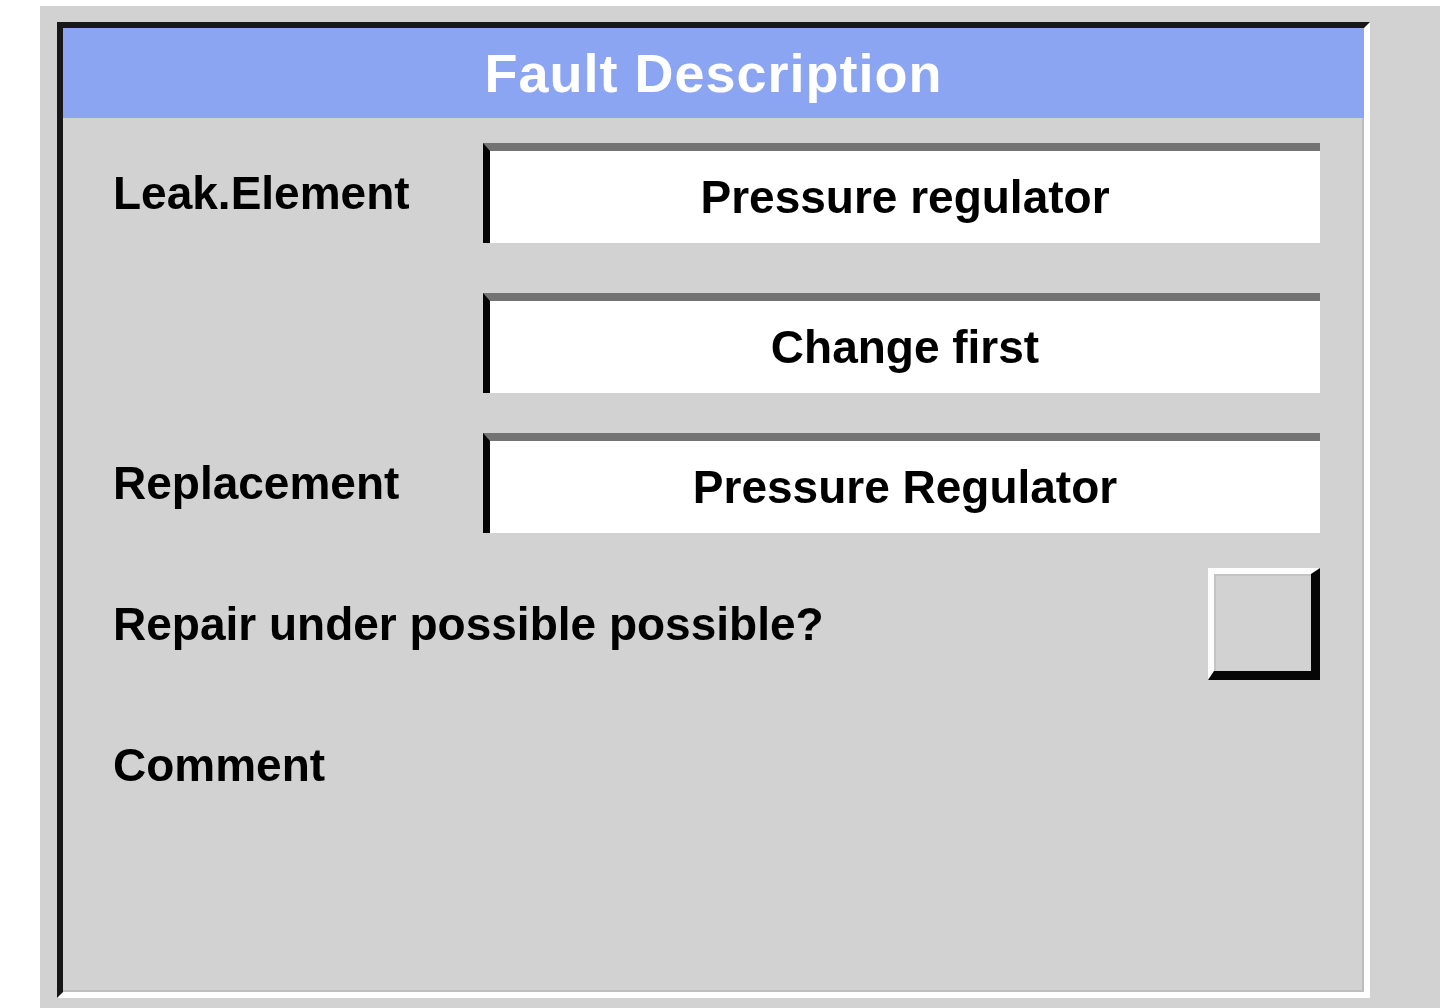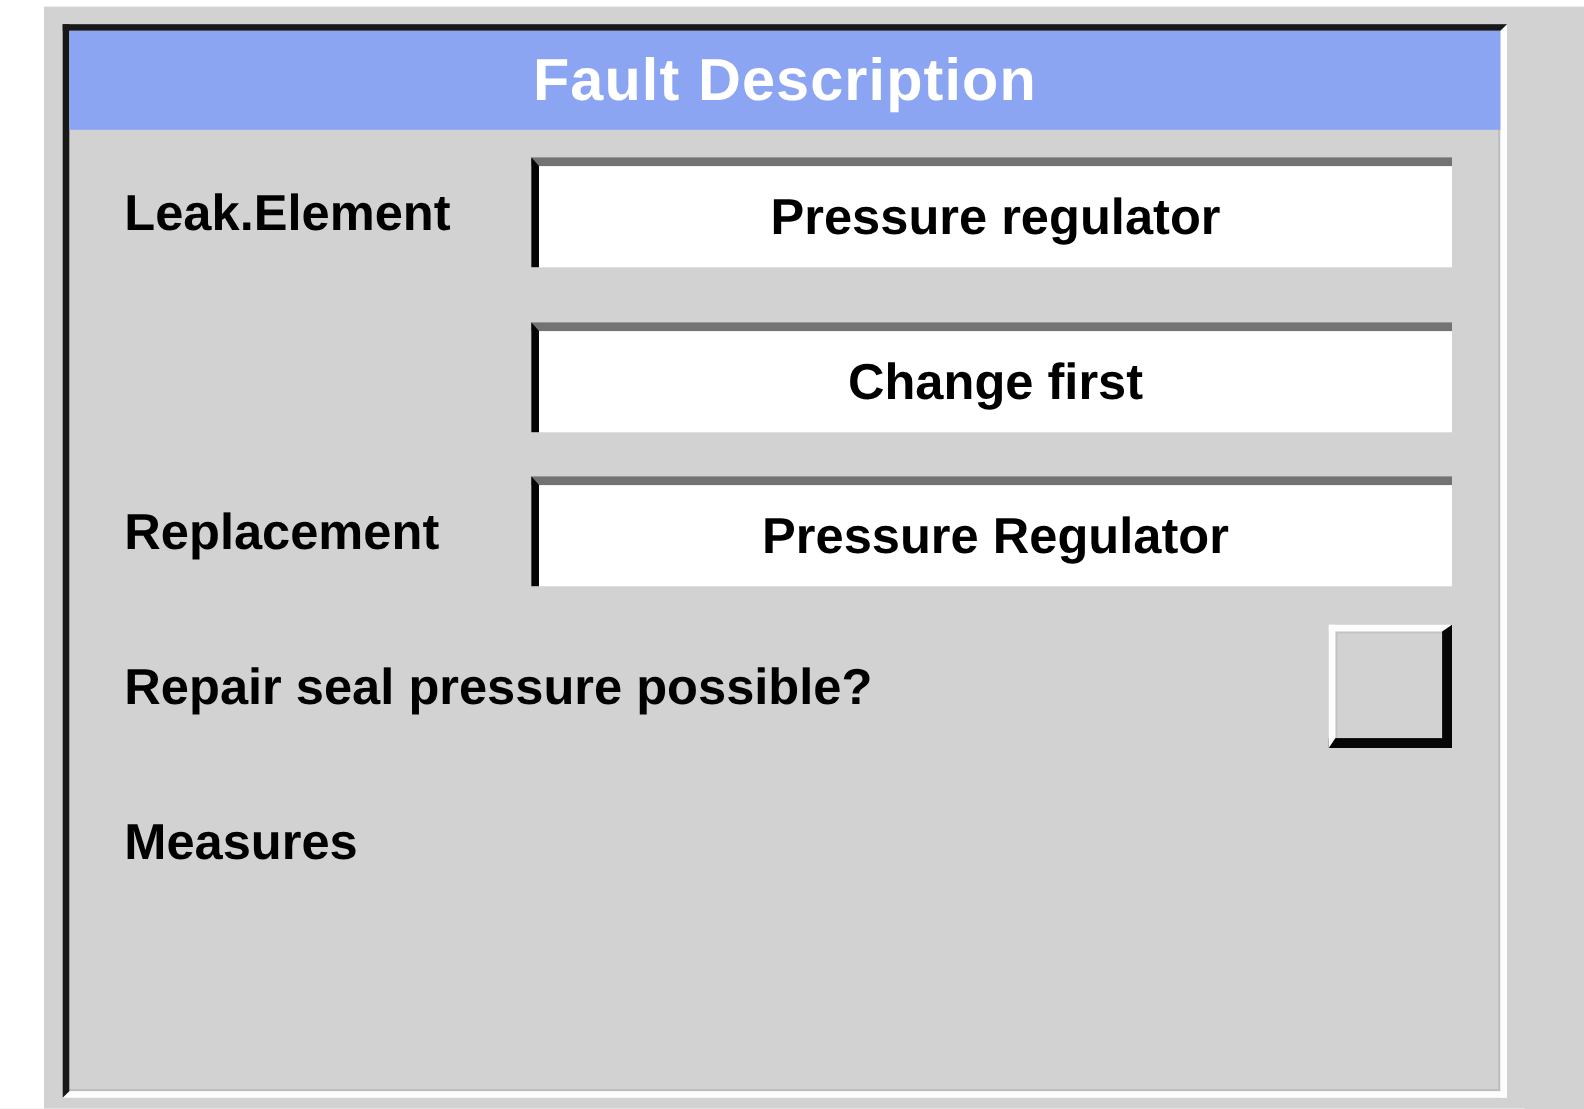--- a/index.html
+++ b/index.html
@@ -97,21 +97,21 @@
     <div class="content">
 
       <div class="row-label row1">Leak.Element</div>
       <div class="field row1" role="textbox">Pressure regulator</div>
 
       <div class="field row2" role="textbox">Change first</div>
 
       <div class="row-label row3">Replacement</div>
       <div class="field row3" role="textbox">Pressure Regulator</div>
 
-      <div class="check-label">Repair seal pressure possible?</div>
+      <div class="check-label">Repair under possible possible?</div>
       <div class="checkbox" role="checkbox" aria-checked="false"></div>
 
-      <div class="row-label row5">Measures</div>
+      <div class="row-label row5">Comment</div>
 
 
     </div>
   </div>
 </div>
 
 </body></html>

